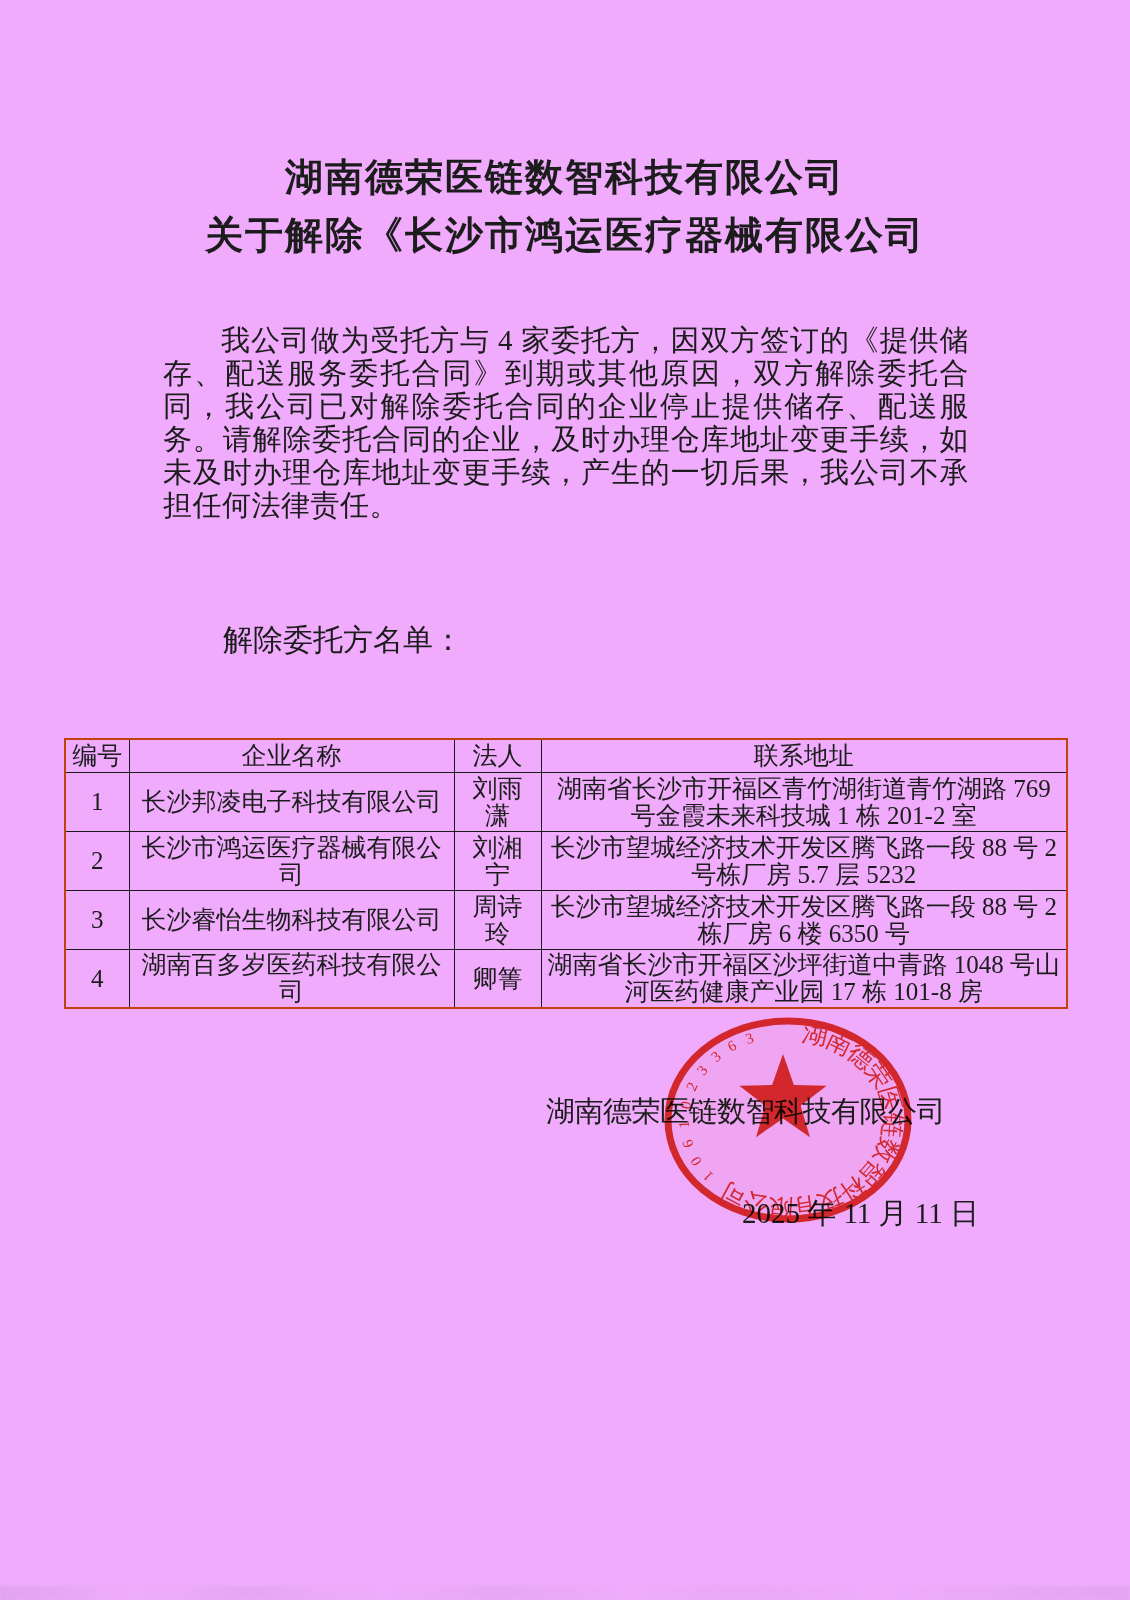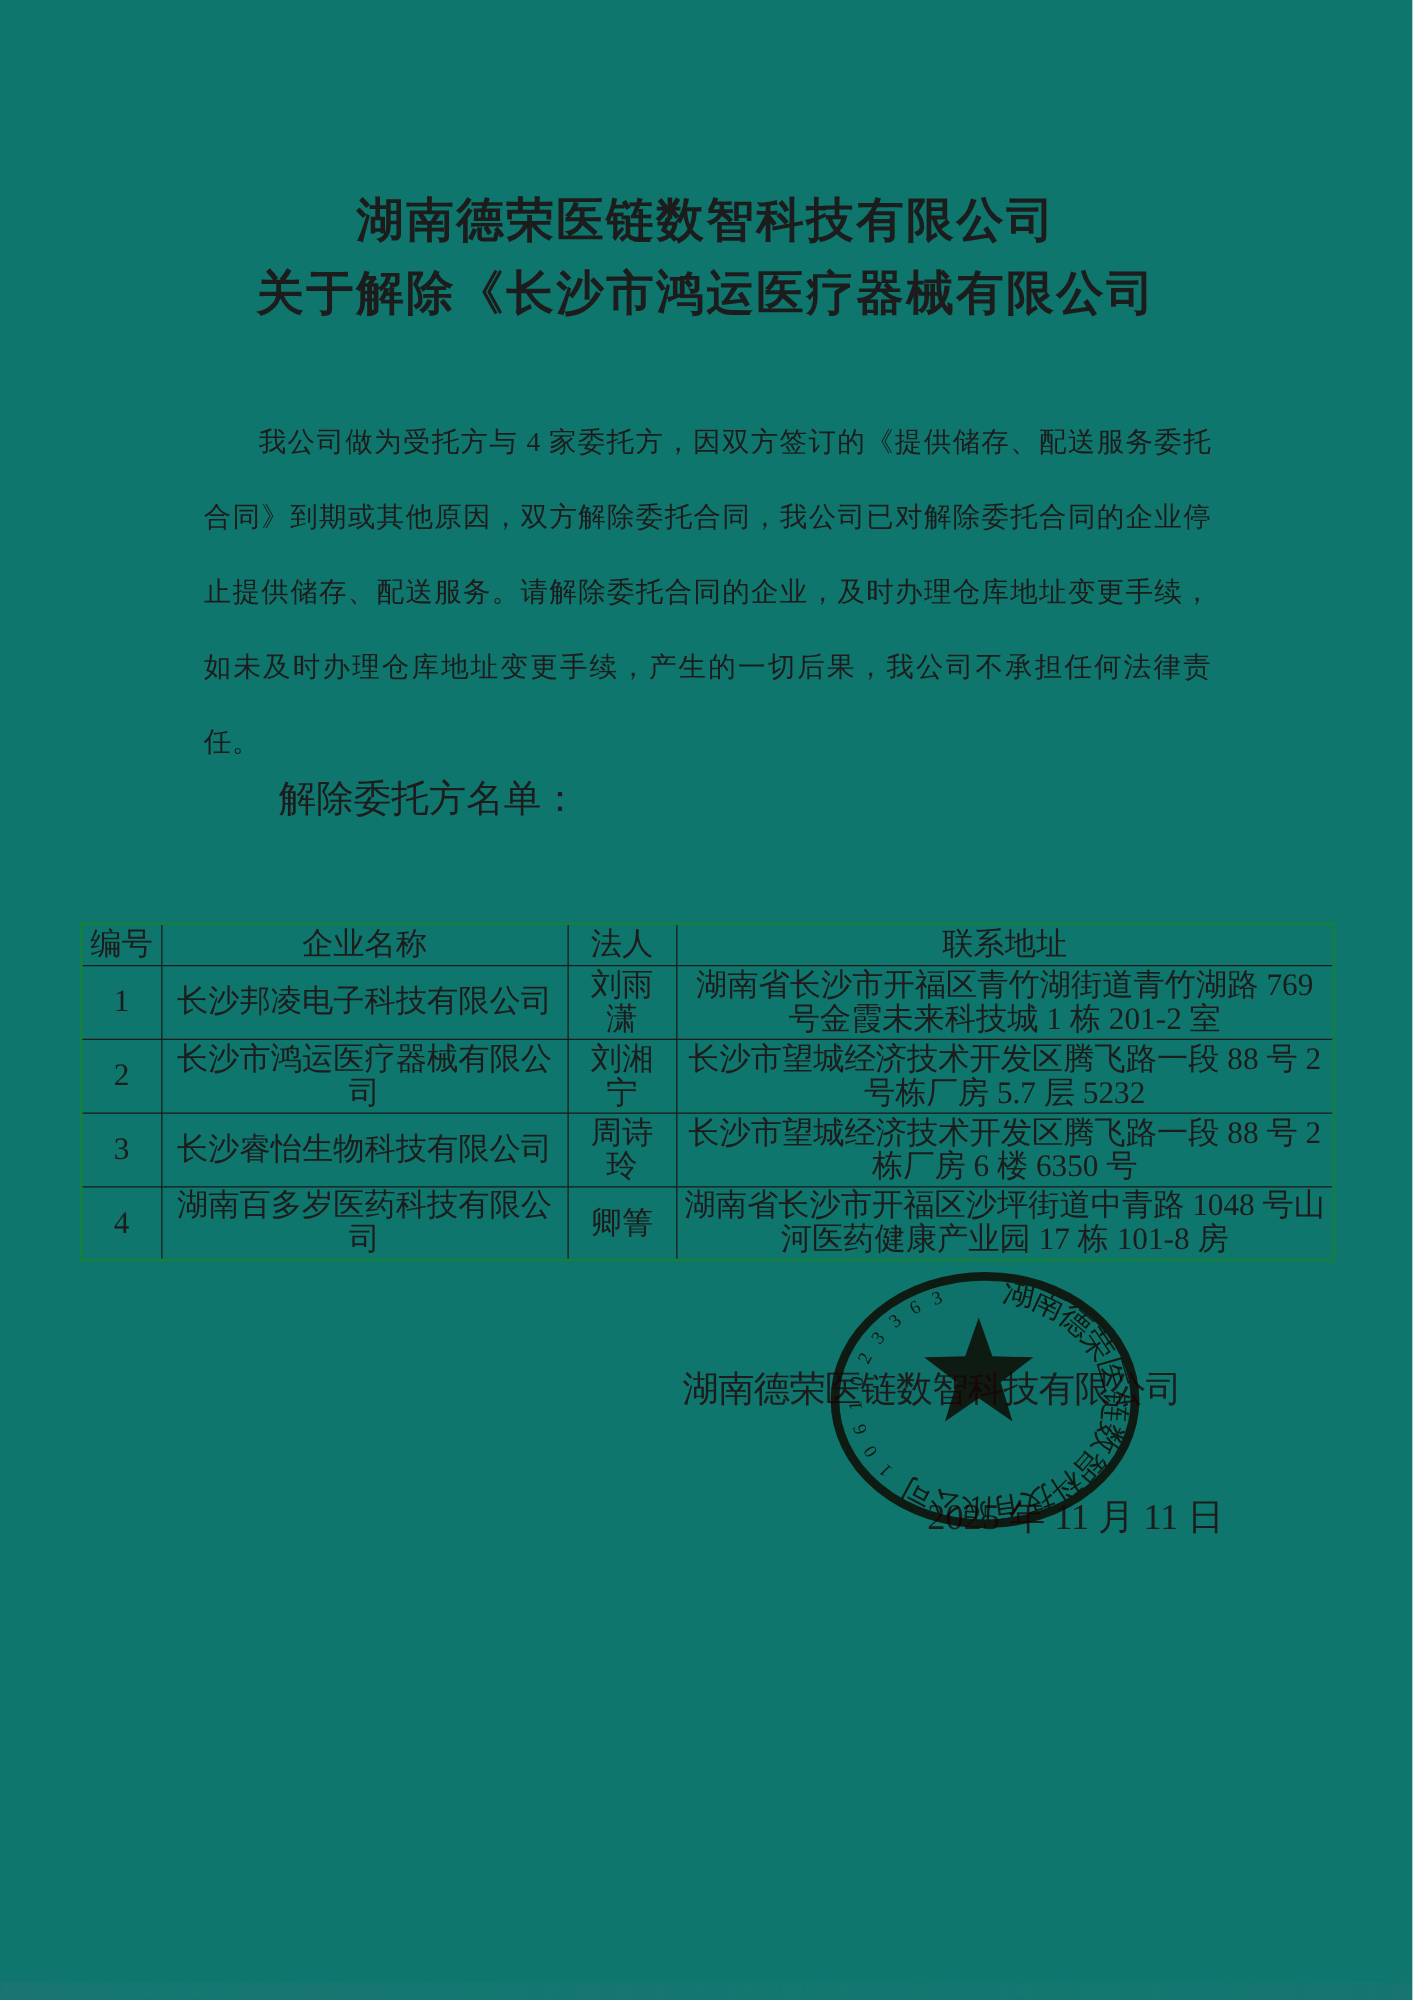--- a/index.html
+++ b/index.html
@@ -1,43 +1,43 @@
 <!DOCTYPE html>
 <html><head>
 <meta charset="utf-8">
 <style>
   html,body{margin:0;padding:0;background:#ffffff;}
   .page{
     position:relative;
     width:1130px;height:1600px;
-    background:#0f766e;
+    background:#f0abfc;
     overflow:hidden;
     font-family:"Liberation Serif","DejaVu Serif",serif;
     color:#1c1c1c;
   }
   .doc-title{
     position:absolute;top:148px;left:0;width:100%;
     text-align:center;
     font-size:38px;font-weight:bold;
     line-height:58px;letter-spacing:2px;
   }
   .body-par{
     position:absolute;top:324px;left:163px;width:806px;
-    font-size:22px;line-height:60px;
+    font-size:29px;line-height:33px;
     text-align:justify;text-indent:2em;letter-spacing:.5px;
   }
   .list-label{
     position:absolute;top:611px;left:163px;width:806px;
     font-size:30px;line-height:57px;text-indent:2em;
   }
   table.roster{
     position:absolute;top:738px;left:64px;width:1002px;
     border-collapse:collapse;table-layout:fixed;
     font-size:25px;text-align:center;
-    border:2px solid #15803d;
+    border:2px solid #c2410c;
   }
   table.roster th,table.roster td{
     border:1px solid #1a1a1a;
     font-weight:normal;
     padding:1px 6px;
     line-height:27px;
     vertical-align:middle;
     overflow:hidden;
   }
   table.roster thead tr{height:33px;}

